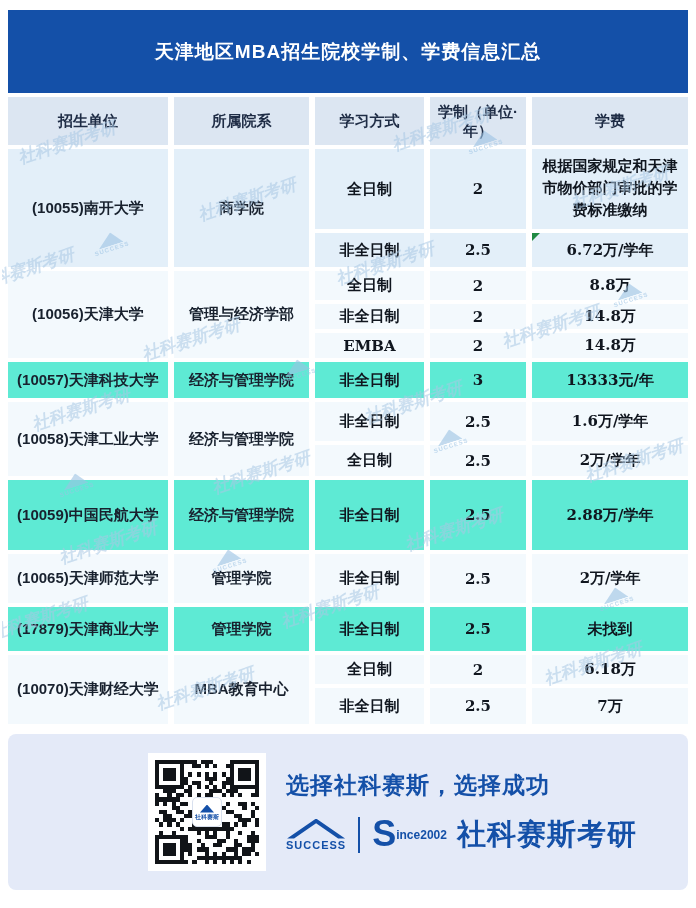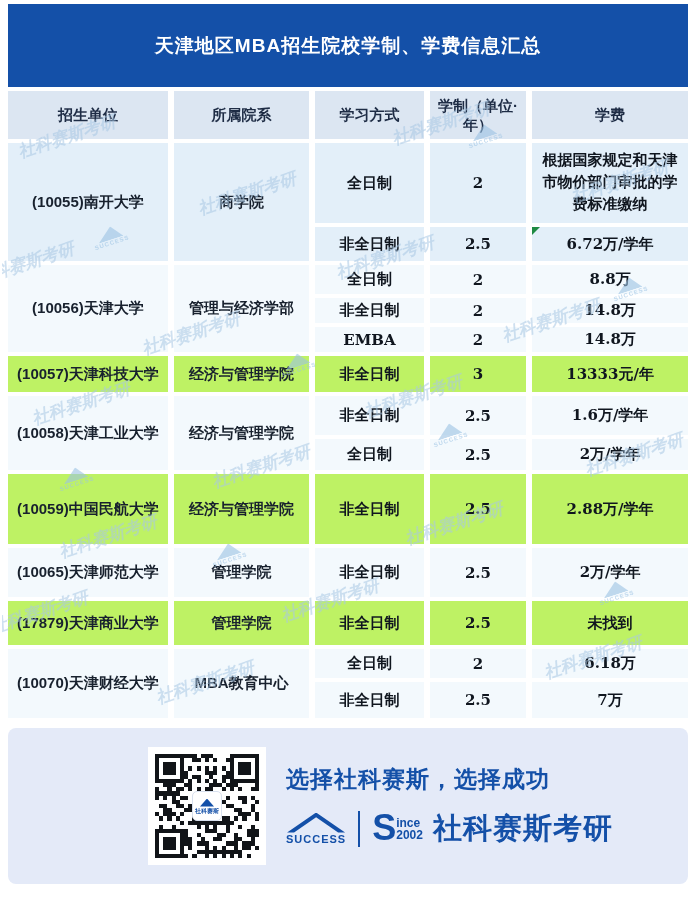--- a/index.html
+++ b/index.html
@@ -1,36 +1,36 @@
 <!DOCTYPE html>
 <html lang="zh"><head>
 <meta charset="utf-8">
 <style>
   html,body{margin:0;padding:0;background:#ffffff;}
   body{width:696px;font-family:"Liberation Sans","DejaVu Sans",sans-serif;-webkit-font-smoothing:antialiased;}
-  .page{width:696px;min-height:908px;background:#ffffff;padding-top:4px;box-sizing:border-box;position:relative;}
+  .page{width:696px;min-height:908px;background:#ffffff;padding-top:10px;box-sizing:border-box;position:relative;}
 
   
   .banner{margin:0 8px;height:83px;background:#1450a8;display:flex;align-items:center;justify-content:center;}
   .banner .title{color:#ffffff;font-size:19px;font-weight:700;letter-spacing:1px;}
 
   
   .table-wrap{position:relative;margin:0 2px;}
   table{border-collapse:separate;border-spacing:6px 4px;width:692px;table-layout:fixed;}
   col.c1{width:156px}col.c2{width:132px}col.c3{width:106px}col.c4{width:94px}col.c5{width:152px}
   th,td{text-align:center;vertical-align:middle;padding:2px 6px;overflow:hidden;}
   th{background:#dce6f2;color:#1e2c45;font-size:15px;font-weight:700;line-height:1.3;}
   tr.hdr{height:48px;}
   td{color:#10161f;font-size:15px;font-weight:700;text-align:center;}
   td.unit,td.dept{font-family:"Liberation Sans","DejaVu Sans",sans-serif;white-space:nowrap;color:#18212e;}
   td.val{font-family:"DejaVu Serif","Liberation Serif",serif;}
   td.fee-long{line-height:1.45;padding:4px 10px;}
   .tg-a{background:#e3eff9;}
   .tg-b{background:#f3f9fd;}
-  .tg-c{background:#bef264;}
+  .tg-c{background:#5eead4;}
   tr.rh1{height:80px}tr.rh2{height:34px}tr.rh3{height:29px}tr.rh4{height:25px}
   tr.rh5{height:25px}tr.rh6{height:36px}tr.rh7{height:39px}tr.rh8{height:31px}
   tr.rh9{height:70px}tr.rh10{height:49px}tr.rh11{height:44px}tr.rh12{height:29px}tr.rh13{height:36px}
   td.flagcell{position:relative;}
   .flag{position:absolute;left:0;top:0;width:0;height:0;border-top:8px solid #1f8a43;border-right:8px solid transparent;}
 
   
   .wm-layer{position:absolute;inset:0;overflow:hidden;pointer-events:none;z-index:5;}
   .wm-t{position:absolute;transform:rotate(-18deg);color:#a9c8e4;opacity:.55;font-size:17px;font-weight:700;font-style:italic;white-space:nowrap;}
   .wm-l{position:absolute;transform:rotate(-18deg);opacity:.6;display:flex;flex-direction:column;align-items:center;}
@@ -46,21 +46,21 @@
   .qr-center .txt{font-size:6px;color:#1450a8;font-weight:700;line-height:1;margin-top:1px;}
   .footer-right{margin-left:20px;display:flex;flex-direction:column;gap:14px;}
   .slogan{color:#1450a8;font-size:23px;font-weight:800;letter-spacing:1px;}
   .brandline{display:flex;align-items:center;}
   .logo-mark{display:flex;flex-direction:column;align-items:center;margin-right:12px;}
   .logo-mark .mtn{width:58px;height:20px;background:#1450a8;clip-path:polygon(0 100%,50% 0,100% 100%,88% 100%,50% 24%,12% 100%);}
   .logo-mark .word{font-size:11px;font-weight:800;color:#1450a8;letter-spacing:1px;line-height:1;margin-top:1px;}
   .vdiv{width:2px;height:36px;background:#1450a8;margin:0 12px 0 0;}
   .since{display:flex;align-items:center;margin-right:10px;color:#1450a8;}
   .since .bigS{font-size:36px;font-weight:700;line-height:.85;}
-  .since .stack{display:flex;flex-direction:column;font-size:12px;font-weight:700;line-height:1;}
+  .since .stack{display:flex;flex-direction:row;font-size:12px;font-weight:700;line-height:1;}
   .brand{color:#1450a8;font-size:29px;font-weight:900;letter-spacing:1px;}
 </style>
 </head>
 <body>
 
 <div class="page">
 
   <div class="banner">
     <div class="title">天津地区MBA招生院校学制、学费信息汇总</div>
   </div>

